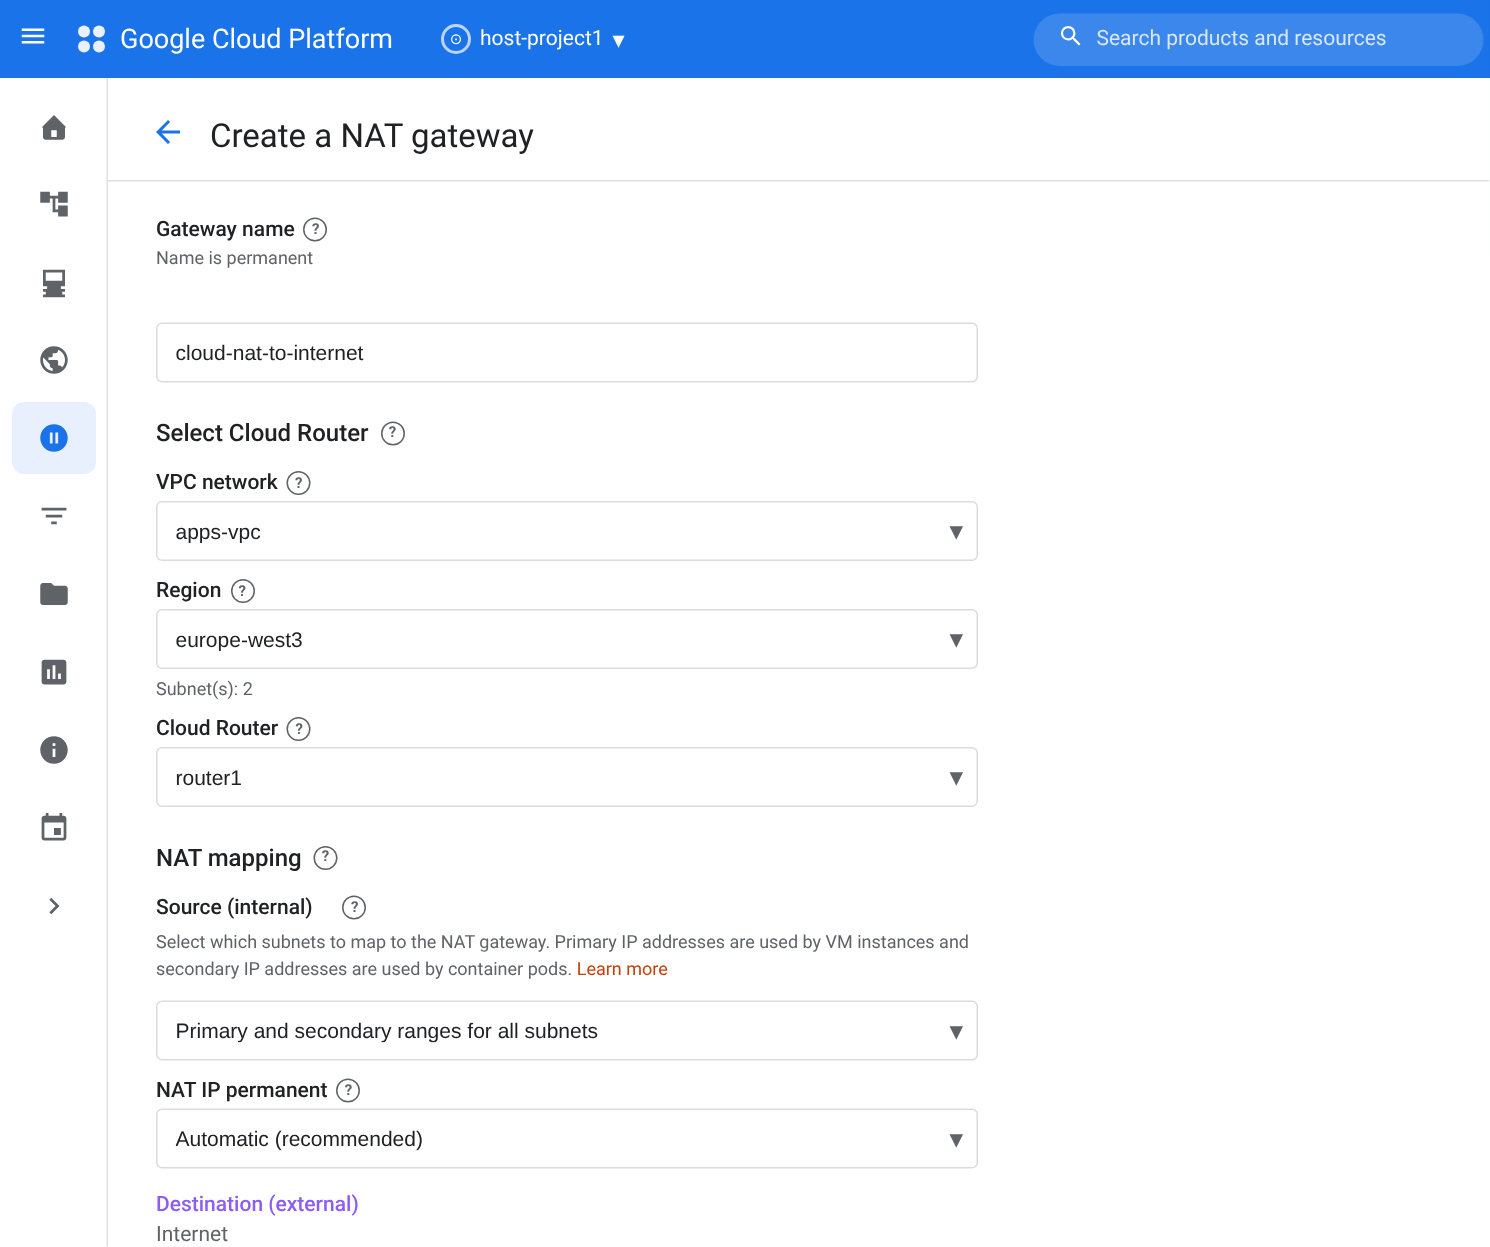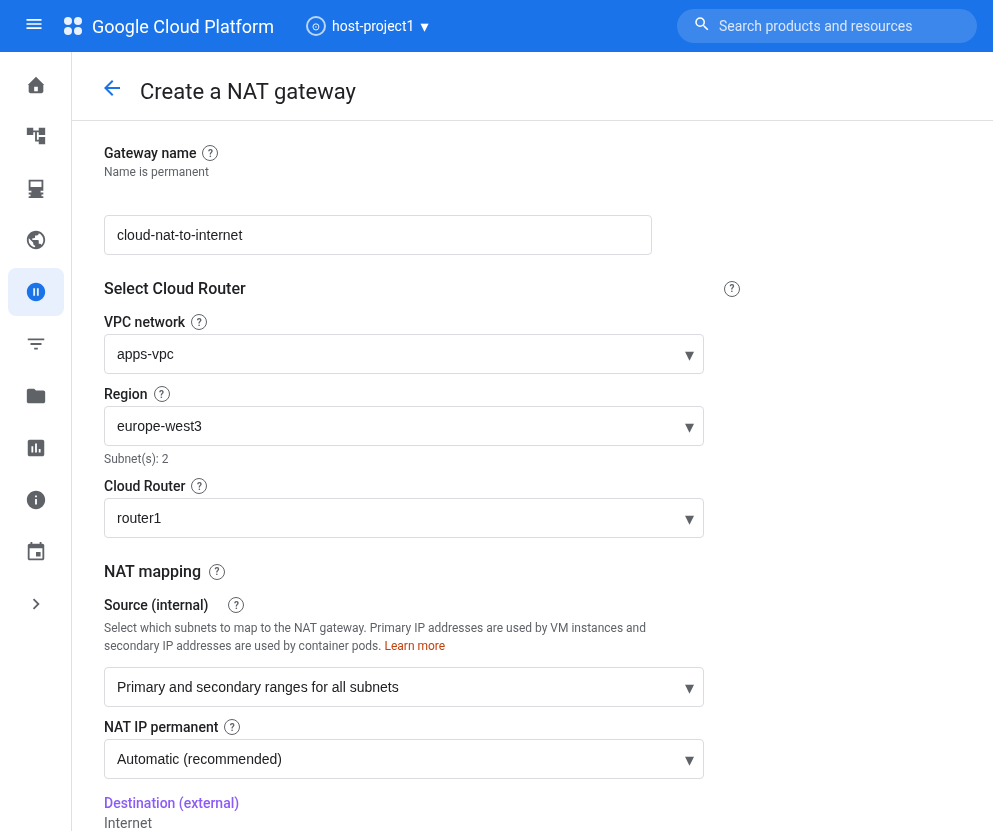--- a/index.html
+++ b/index.html
@@ -4,21 +4,21 @@
   <style>
     * { box-sizing: border-box; margin: 0; padding: 0; }
     body { font-family: 'Google Sans', Roboto, Arial, sans-serif; font-size: 14px; color: #202124; background: #f8f9fa; }
 
     
     .header {
       display: flex;
       align-items: center;
       background: #1a73e8;
       height: 52px;
-      padding: 0 16px;
+      padding: 0 4px;
       gap: 12px;
       position: fixed;
       top: 0; left: 0; right: 0;
       z-index: 100;
     }
     .header-menu-icon {
       color: white;
       font-size: 20px;
       cursor: pointer;
       padding: 8px;
@@ -192,26 +192,25 @@
     }
 
     .section-title {
       font-size: 16px;
       font-weight: 500;
       color: #202124;
       margin-bottom: 16px;
       display: flex;
       align-items: center;
       gap: 8px;
-      justify-content: space-between;
     }
 
     .select-wrapper {
       position: relative;
-      width: 600px;
+      width: 548px;
       margin-bottom: 12px;
     }
     .select-field {
       width: 100%;
       height: 40px;
       border: 1px solid #dadce0;
       border-radius: 4px;
       padding: 0 36px 0 12px;
       font-size: 14px;
       color: #202124;

